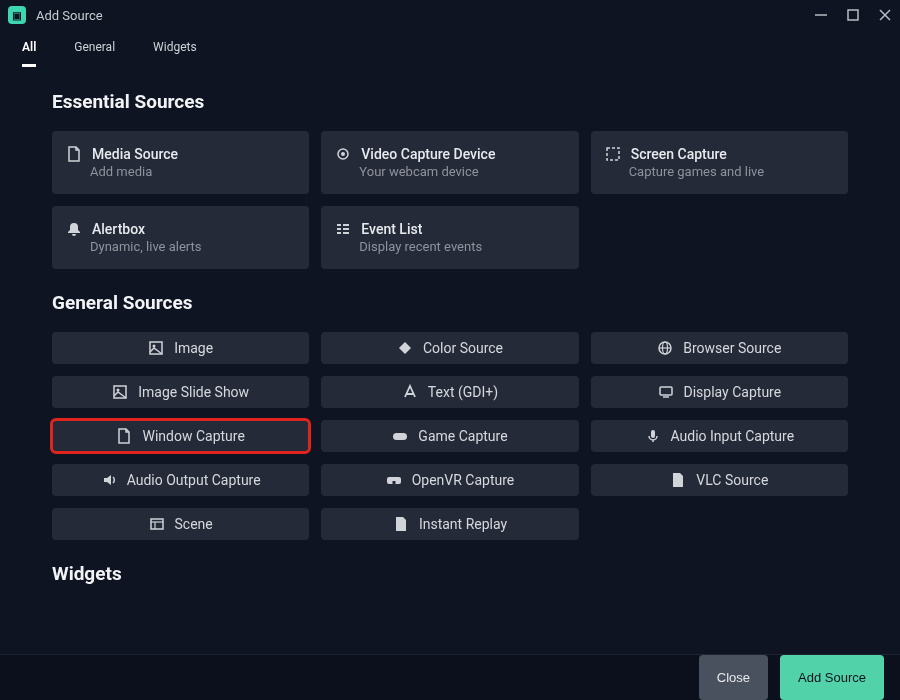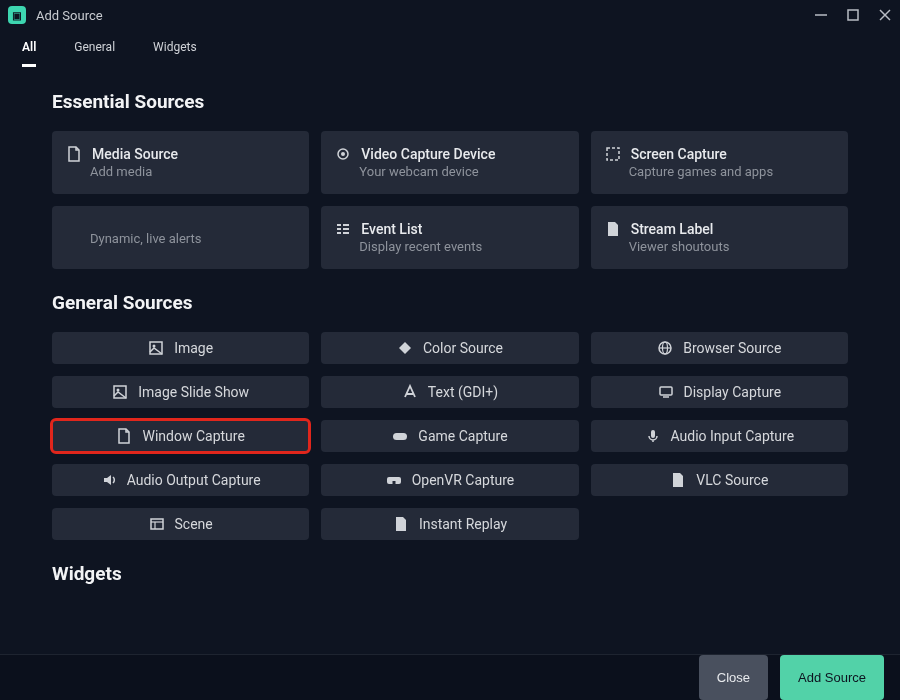--- a/index.html
+++ b/index.html
@@ -179,55 +179,52 @@
 
       <div class="card">
         <div class="row1">
           <span class="ico">
               <svg viewBox="0 0 16 16">
                 <rect x="2" y="2" width="12" height="12" fill="none" stroke="currentColor" stroke-width="1.5" stroke-dasharray="3 2"></rect>
               </svg>
             </span>
           <span>Screen Capture</span>
         </div>
-        <div class="row2">Capture games and apps</div>
-      </div>
-
-      <div class="card">
+        <div class="row2">Capture games and live</div>
+      </div>
+
+      <div class="card">
+        <div class="row1">
+          <span class="ico">
+              <svg viewBox="0 0 16 16">
+                <path d="M8 2a4 4 0 0 0-4 4v3l-2 2v1h12v-1l-2-2V6a4 4 0 0 0-4-4zM6 13a2 2 0 0 0 4 0" fill="currentColor"></path>
+              </svg>
+            </span>
+          <span>Alertbox</span>
+        </div>
         <div class="row2">Dynamic, live alerts</div>
       </div>
 
       <div class="card">
         <div class="row1">
           <span class="ico">
               <svg viewBox="0 0 16 16">
                 <rect x="2" y="3" width="4" height="2" fill="currentColor"></rect>
                 <rect x="8" y="3" width="6" height="2" fill="currentColor"></rect>
                 <rect x="2" y="7" width="4" height="2" fill="currentColor"></rect>
                 <rect x="8" y="7" width="6" height="2" fill="currentColor"></rect>
                 <rect x="2" y="11" width="4" height="2" fill="currentColor"></rect>
                 <rect x="8" y="11" width="6" height="2" fill="currentColor"></rect>
               </svg>
             </span>
           <span>Event List</span>
         </div>
         <div class="row2">Display recent events</div>
       </div>
 
-      <div class="card">
-        <div class="row1">
-          <span class="ico">
-              <svg viewBox="0 0 16 16">
-                <path d="M3 1h7l3 3v11H3z" fill="currentColor"></path>
-              </svg>
-            </span>
-          <span>Stream Label</span>
-        </div>
-        <div class="row2">Viewer shoutouts</div>
-      </div>
     </div>
   </div>
 
   <div class="section">
     <h2>General Sources</h2>
     <div class="grid">
       <div class="card single-line">
         <span class="ico">
             <svg viewBox="0 0 16 16">
               <rect x="2" y="2" width="12" height="12" fill="none" stroke="currentColor" stroke-width="1.5"></rect>

